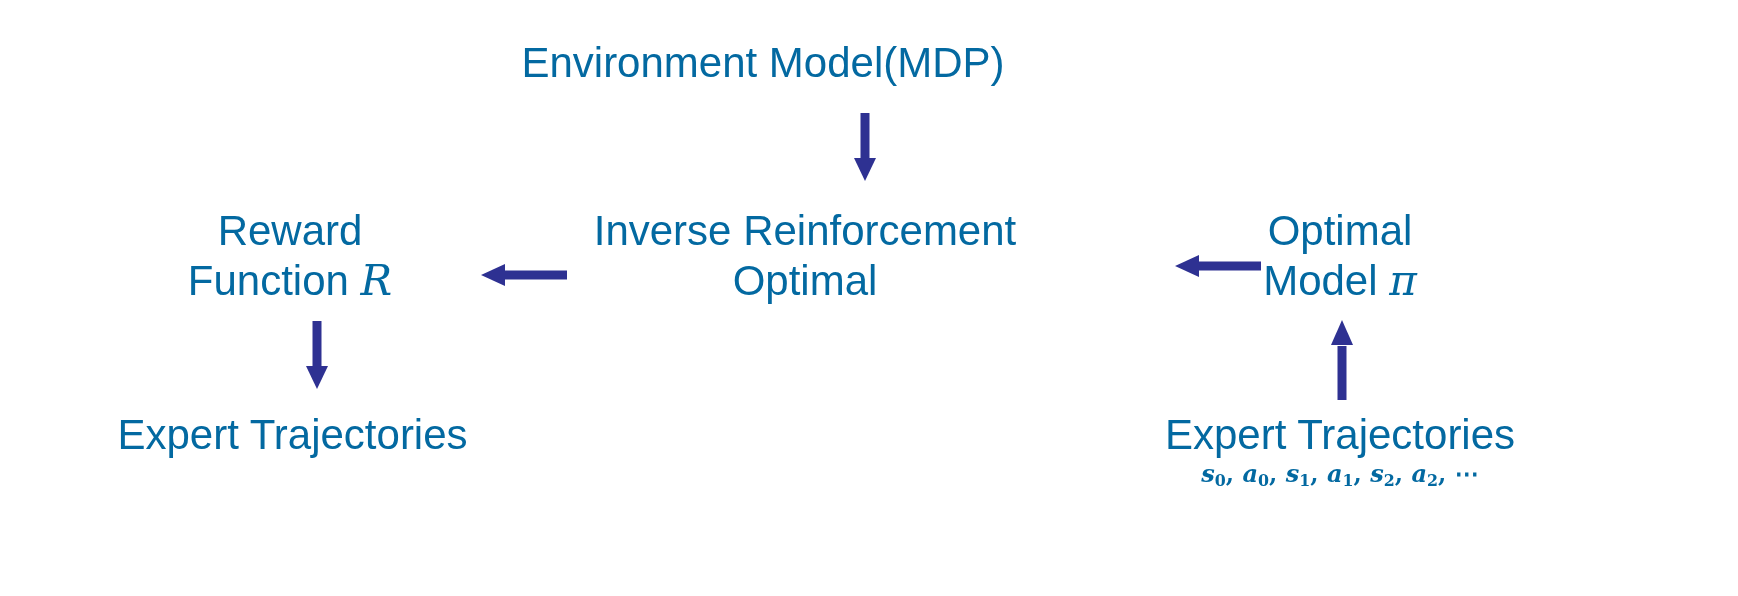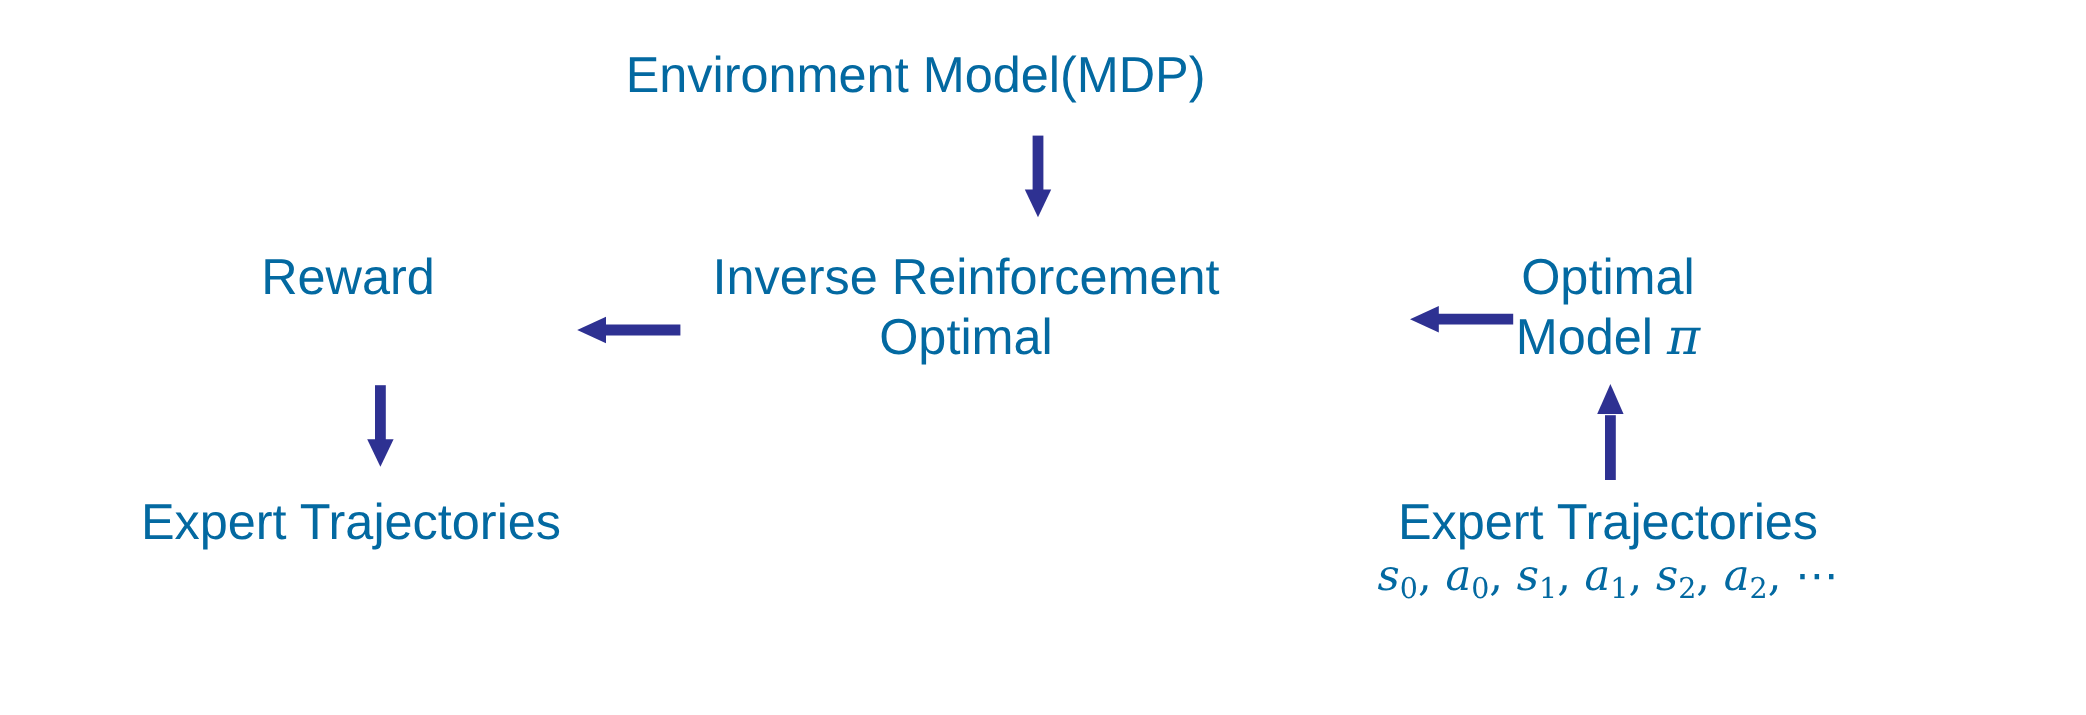--- a/index.html
+++ b/index.html
@@ -28,21 +28,22 @@
   .node .line {
     display: block;
   }
   .t-title {
     font-size: 42px;
   }
   .t-node {
     font-size: 42px;
   }
   .t-sub {
-    font-size: 36px;
+    font-size: 24px;
+    font-weight: bold;
   }
   .math {
     font-family: "DejaVu Serif", "Liberation Serif", serif;
     font-style: italic;
   }
   .math .sub {
     font-style: normal;
     font-size: 0.66em;
     vertical-align: -0.28em;
     letter-spacing: 0;
@@ -82,20 +83,21 @@
 
   <div class="arrow" style="left:481px; top:263px;">
     <svg width="86" height="24" viewBox="0 0 86 24" aria-hidden="true">
       <line x1="86" y1="12" x2="20" y2="12" stroke="#2E3192" stroke-width="9"></line>
       <polygon points="0,12 24,1 24,23" fill="#2E3192"></polygon>
     </svg>
   </div>
 
   <div class="node t-node" style="left:155px; top:206px; width:270px;">
     <span class="line">Reward</span>
+    <span class="line"><span>Function </span><span class="math">R</span></span>
   </div>
 
   <div class="arrow" style="left:305px; top:321px;">
     <svg width="24" height="68" viewBox="0 0 24 68" aria-hidden="true">
       <line x1="12" y1="0" x2="12" y2="50" stroke="#2E3192" stroke-width="9"></line>
       <polygon points="12,68 1,45 23,45" fill="#2E3192"></polygon>
     </svg>
   </div>
 
   <div class="node t-node" style="left:105px; top:410px; width:375px;">

